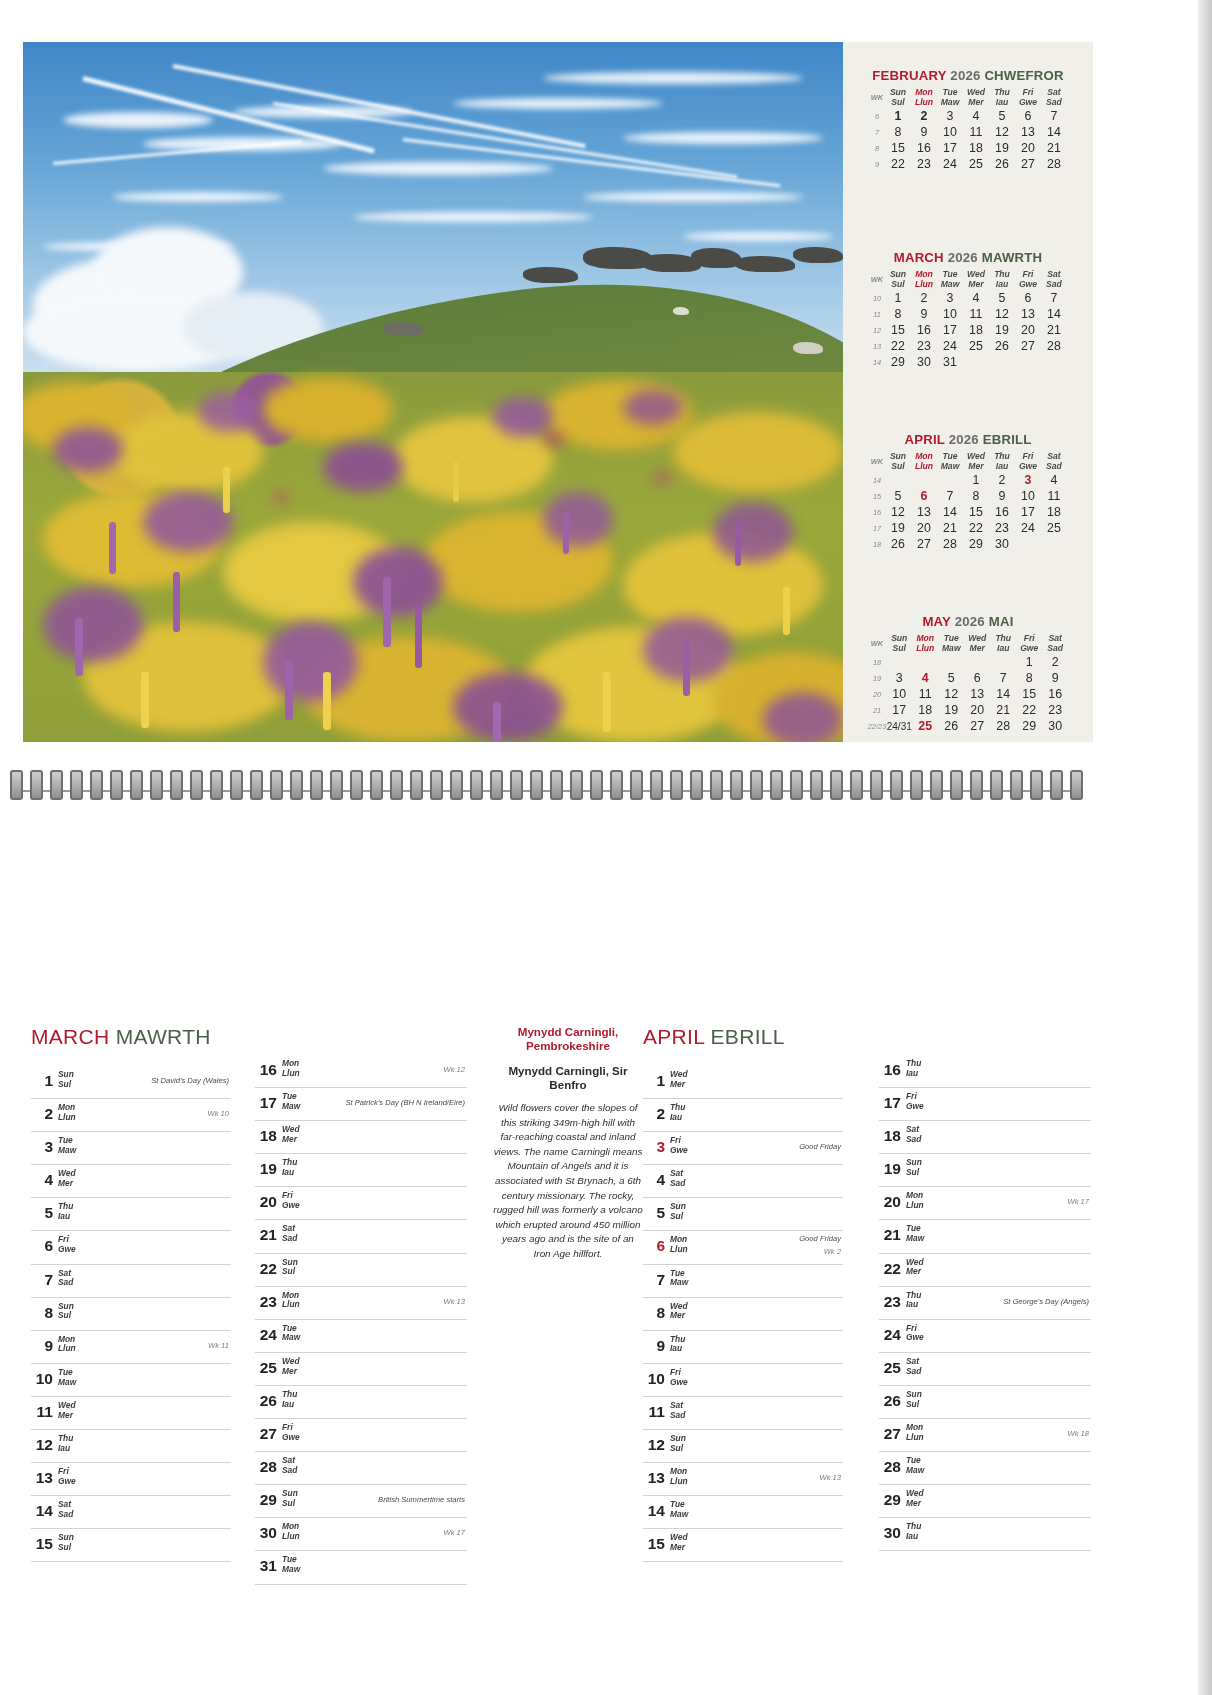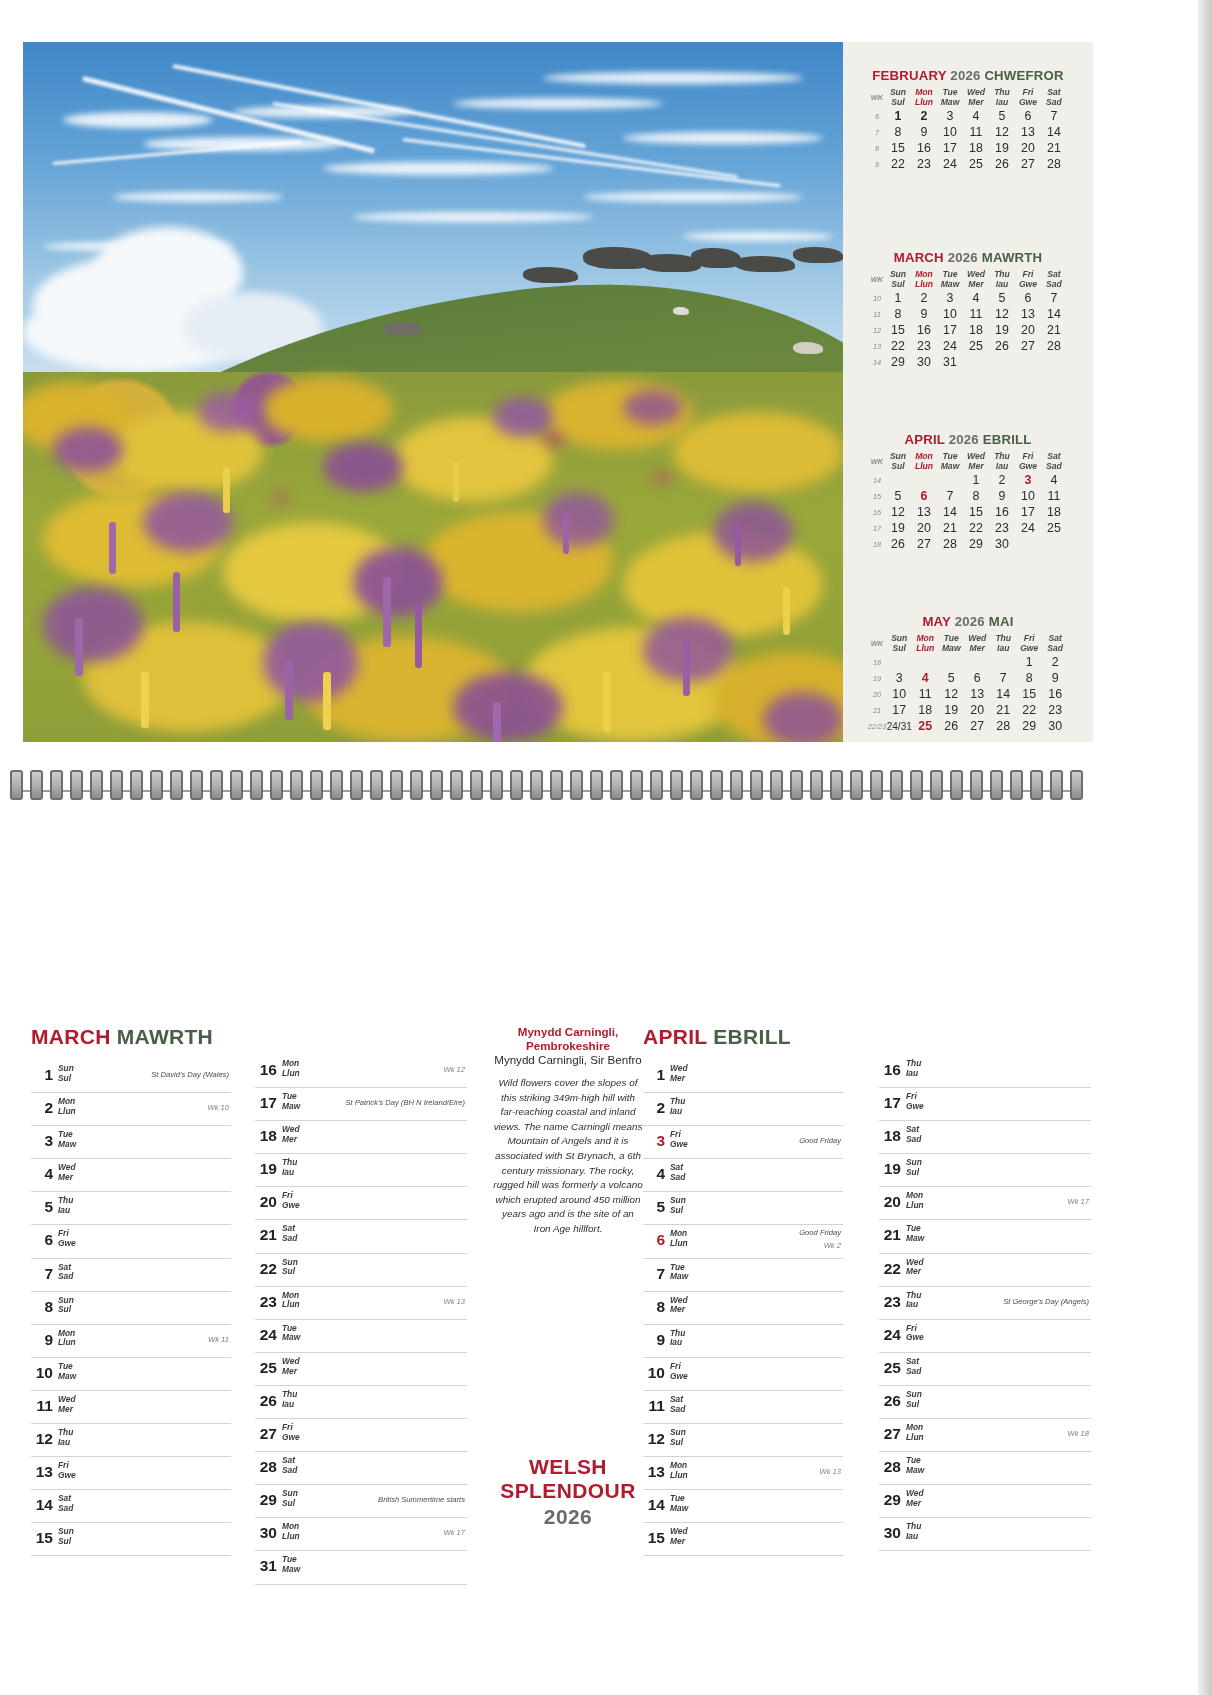--- a/index.html
+++ b/index.html
@@ -58,36 +58,36 @@
   .wire{position:absolute;left:10px;top:770px;width:1070px;height:34px;}
   .coil{position:absolute;top:0;width:9px;height:26px;border:2px solid #6e6e6e;border-radius:3px;
         background:linear-gradient(to bottom,#cfcfcf,#8f8f8f);}
   .wireline{position:absolute;left:0;top:20px;width:1070px;height:2px;background:#9a9a9a;}
 
   
   .bottom{position:absolute;left:23px;top:1025px;width:1070px;height:640px;}
   .col{position:absolute;top:0;width:200px;}
   .c1{left:8px;}  .c2{left:232px;} .c4{left:620px;} .c5{left:856px;}
   .col.wide{width:212px;}
-  .mhead{font-size:21px;font-weight:bold;letter-spacing:.3px;margin:0 0 11px 0;}
+  .mhead{font-size:21px;font-weight:normal;letter-spacing:.3px;margin:0 0 17px 0;}
   .mhead .en{color:#b01b2e;}
   .mhead .cy{color:#4a5f47;}
   .dayrow{position:relative;height:32.1px;border-bottom:1px solid #cfd4d8;}
   .dayrow:first-of-type{border-top:1px solid #cfd4d8;}
   .dnum{position:absolute;left:0;top:6px;width:22px;text-align:right;font-size:15.5px;font-weight:bold;color:#232323;}
   .dnum.red{color:#b01b2e;}
   .dnames{position:absolute;left:27px;top:4px;font-size:8.4px;line-height:9.7px;font-style:italic;color:#3b3b3b;font-weight:bold;}
   .note{position:absolute;right:2px;top:10px;font-size:7.6px;color:#4a4a4a;font-style:italic;}
   .note.wk{color:#7d7d7d;}
   .blankrow{height:32.1px;border-bottom:1px solid transparent;}
 
   
   .desc{position:absolute;left:470px;top:0;width:150px;text-align:center;}
   .desc .loc-en{color:#b01b2e;font-size:11.6px;font-weight:bold;line-height:14px;}
-  .desc .loc-cy{color:#2b2b2b;font-size:11.6px;font-weight:normal;line-height:14px;}
+  .desc .loc-cy{color:#2b2b2b;font-size:11.6px;font-weight:bold;line-height:14px;margin-top:11px;}
   .desc .body{margin-top:9px;font-size:9.9px;line-height:14.6px;font-style:italic;color:#2f2f2f;}
   .title-blk{position:absolute;left:470px;top:430px;width:150px;text-align:center;}
   .title-blk .t1{color:#b01b2e;font-size:21px;font-weight:bold;letter-spacing:.4px;line-height:24px;}
   .title-blk .t2{color:#6b6b6b;font-size:21px;font-weight:bold;letter-spacing:.4px;margin-top:2px;}
 </style>
 </head>
 <body>
 
 <div class="page">
 
@@ -697,24 +697,20 @@
           <div class="dnames"><span>Tue</span><br><span>Maw</span></div>
           <div class="note"></div>
         </div>
     </div>
 
     <div class="desc">
       <div class="loc-en">Mynydd Carningli, Pembrokeshire</div>
       <div class="loc-cy">Mynydd Carningli, Sir Benfro</div>
       <div class="body">Wild flowers cover the slopes of this striking 349m-high hill with far-reaching coastal and inland views. The name Carningli means Mountain of Angels and it is associated with St Brynach, a 6th century missionary. The rocky, rugged hill was formerly a volcano which erupted around 450 million years ago and is the site of an Iron Age hillfort.</div>
     </div>
-    <div class="title-blk">
-      <div class="t1">WELSH SPLENDOUR</div>
-      <div class="t2">2026</div>
-    </div>
 
     <div class="col c4">
       <div class="mhead">
         <span class="en">APRIL</span>
         <span class="cy">EBRILL</span>
       </div>
       <div class="dayrow">
           <div class="dnum">1</div>
           <div class="dnames"><span>Wed</span><br><span>Mer</span></div>
           <div class="note"></div>

